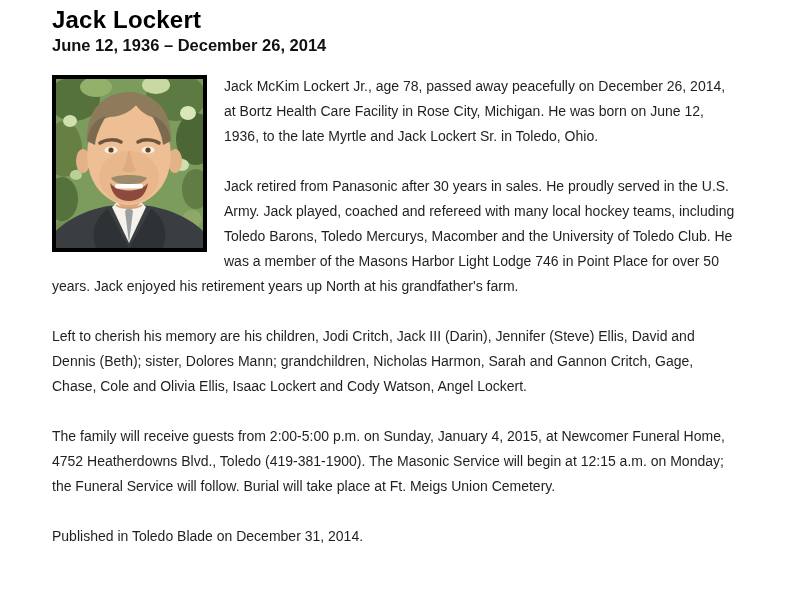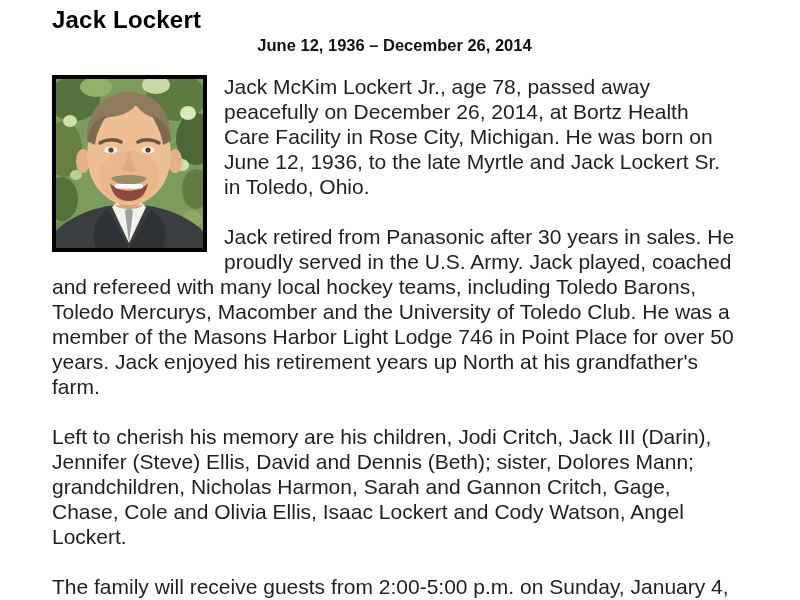--- a/index.html
+++ b/index.html
@@ -25,34 +25,33 @@
     color: #000000;
     margin: 0;
     letter-spacing: 0.2px;
   }
   .dates {
     font-size: 16.5px;
     line-height: 24px;
     font-weight: bold;
     color: #111111;
     margin: 0 0 17px 0;
-    text-align: center;
   }
   .photo-frame {
     float: left;
     width: 147px;
     height: 169px;
     border: 4px solid #000000;
     margin: 1px 17px 8px 0;
     background: #7c9c5d;
     overflow: hidden;
   }
   .photo-frame svg { display: block; }
   .body-text p {
-    font-size: 21px;
+    font-size: 14px;
     line-height: 25px;
     margin: 16px 0 25px 0;
     color: #1f1f1f;
   }
   .body-text p.published {
     margin-bottom: 0;
   }
 </style>
 </head>
 <body>
@@ -119,15 +118,16 @@
         <rect x="59" y="105" width="28" height="4.5" rx="2" fill="#ffffff"></rect>
 
         <path d="M60,126 C66,130 80,130 86,126" stroke="#d8a278" stroke-width="2" fill="none"></path>
       </svg>
     </div>
 
     <p>Jack McKim Lockert Jr., age 78, passed away peacefully on December 26, 2014, at Bortz Health Care Facility in Rose City, Michigan. He was born on June 12, 1936, to the late Myrtle and Jack Lockert Sr. in Toledo, Ohio.</p>
     <p>Jack retired from Panasonic after 30 years in sales. He proudly served in the U.S. Army. Jack played, coached and refereed with many local hockey teams, including Toledo Barons, Toledo Mercurys, Macomber and the University of Toledo Club. He was a member of the Masons Harbor Light Lodge 746 in Point Place for over 50 years. Jack enjoyed his retirement years up North at his grandfather's farm.</p>
     <p>Left to cherish his memory are his children, Jodi Critch, Jack III (Darin), Jennifer (Steve) Ellis, David and Dennis (Beth); sister, Dolores Mann; grandchildren, Nicholas Harmon, Sarah and Gannon Critch, Gage, Chase, Cole and Olivia Ellis, Isaac Lockert and Cody Watson, Angel Lockert.</p>
     <p>The family will receive guests from 2:00-5:00 p.m. on Sunday, January 4, 2015, at Newcomer Funeral Home, 4752 Heatherdowns Blvd., Toledo (419-381-1900). The Masonic Service will begin at 12:15 a.m. on Monday; the Funeral Service will follow. Burial will take place at Ft. Meigs Union Cemetery.</p>
+    <p class="published">Published in Toledo Blade on December 31, 2014.</p>
 
   </div>
 </div>
 
 </body></html>

